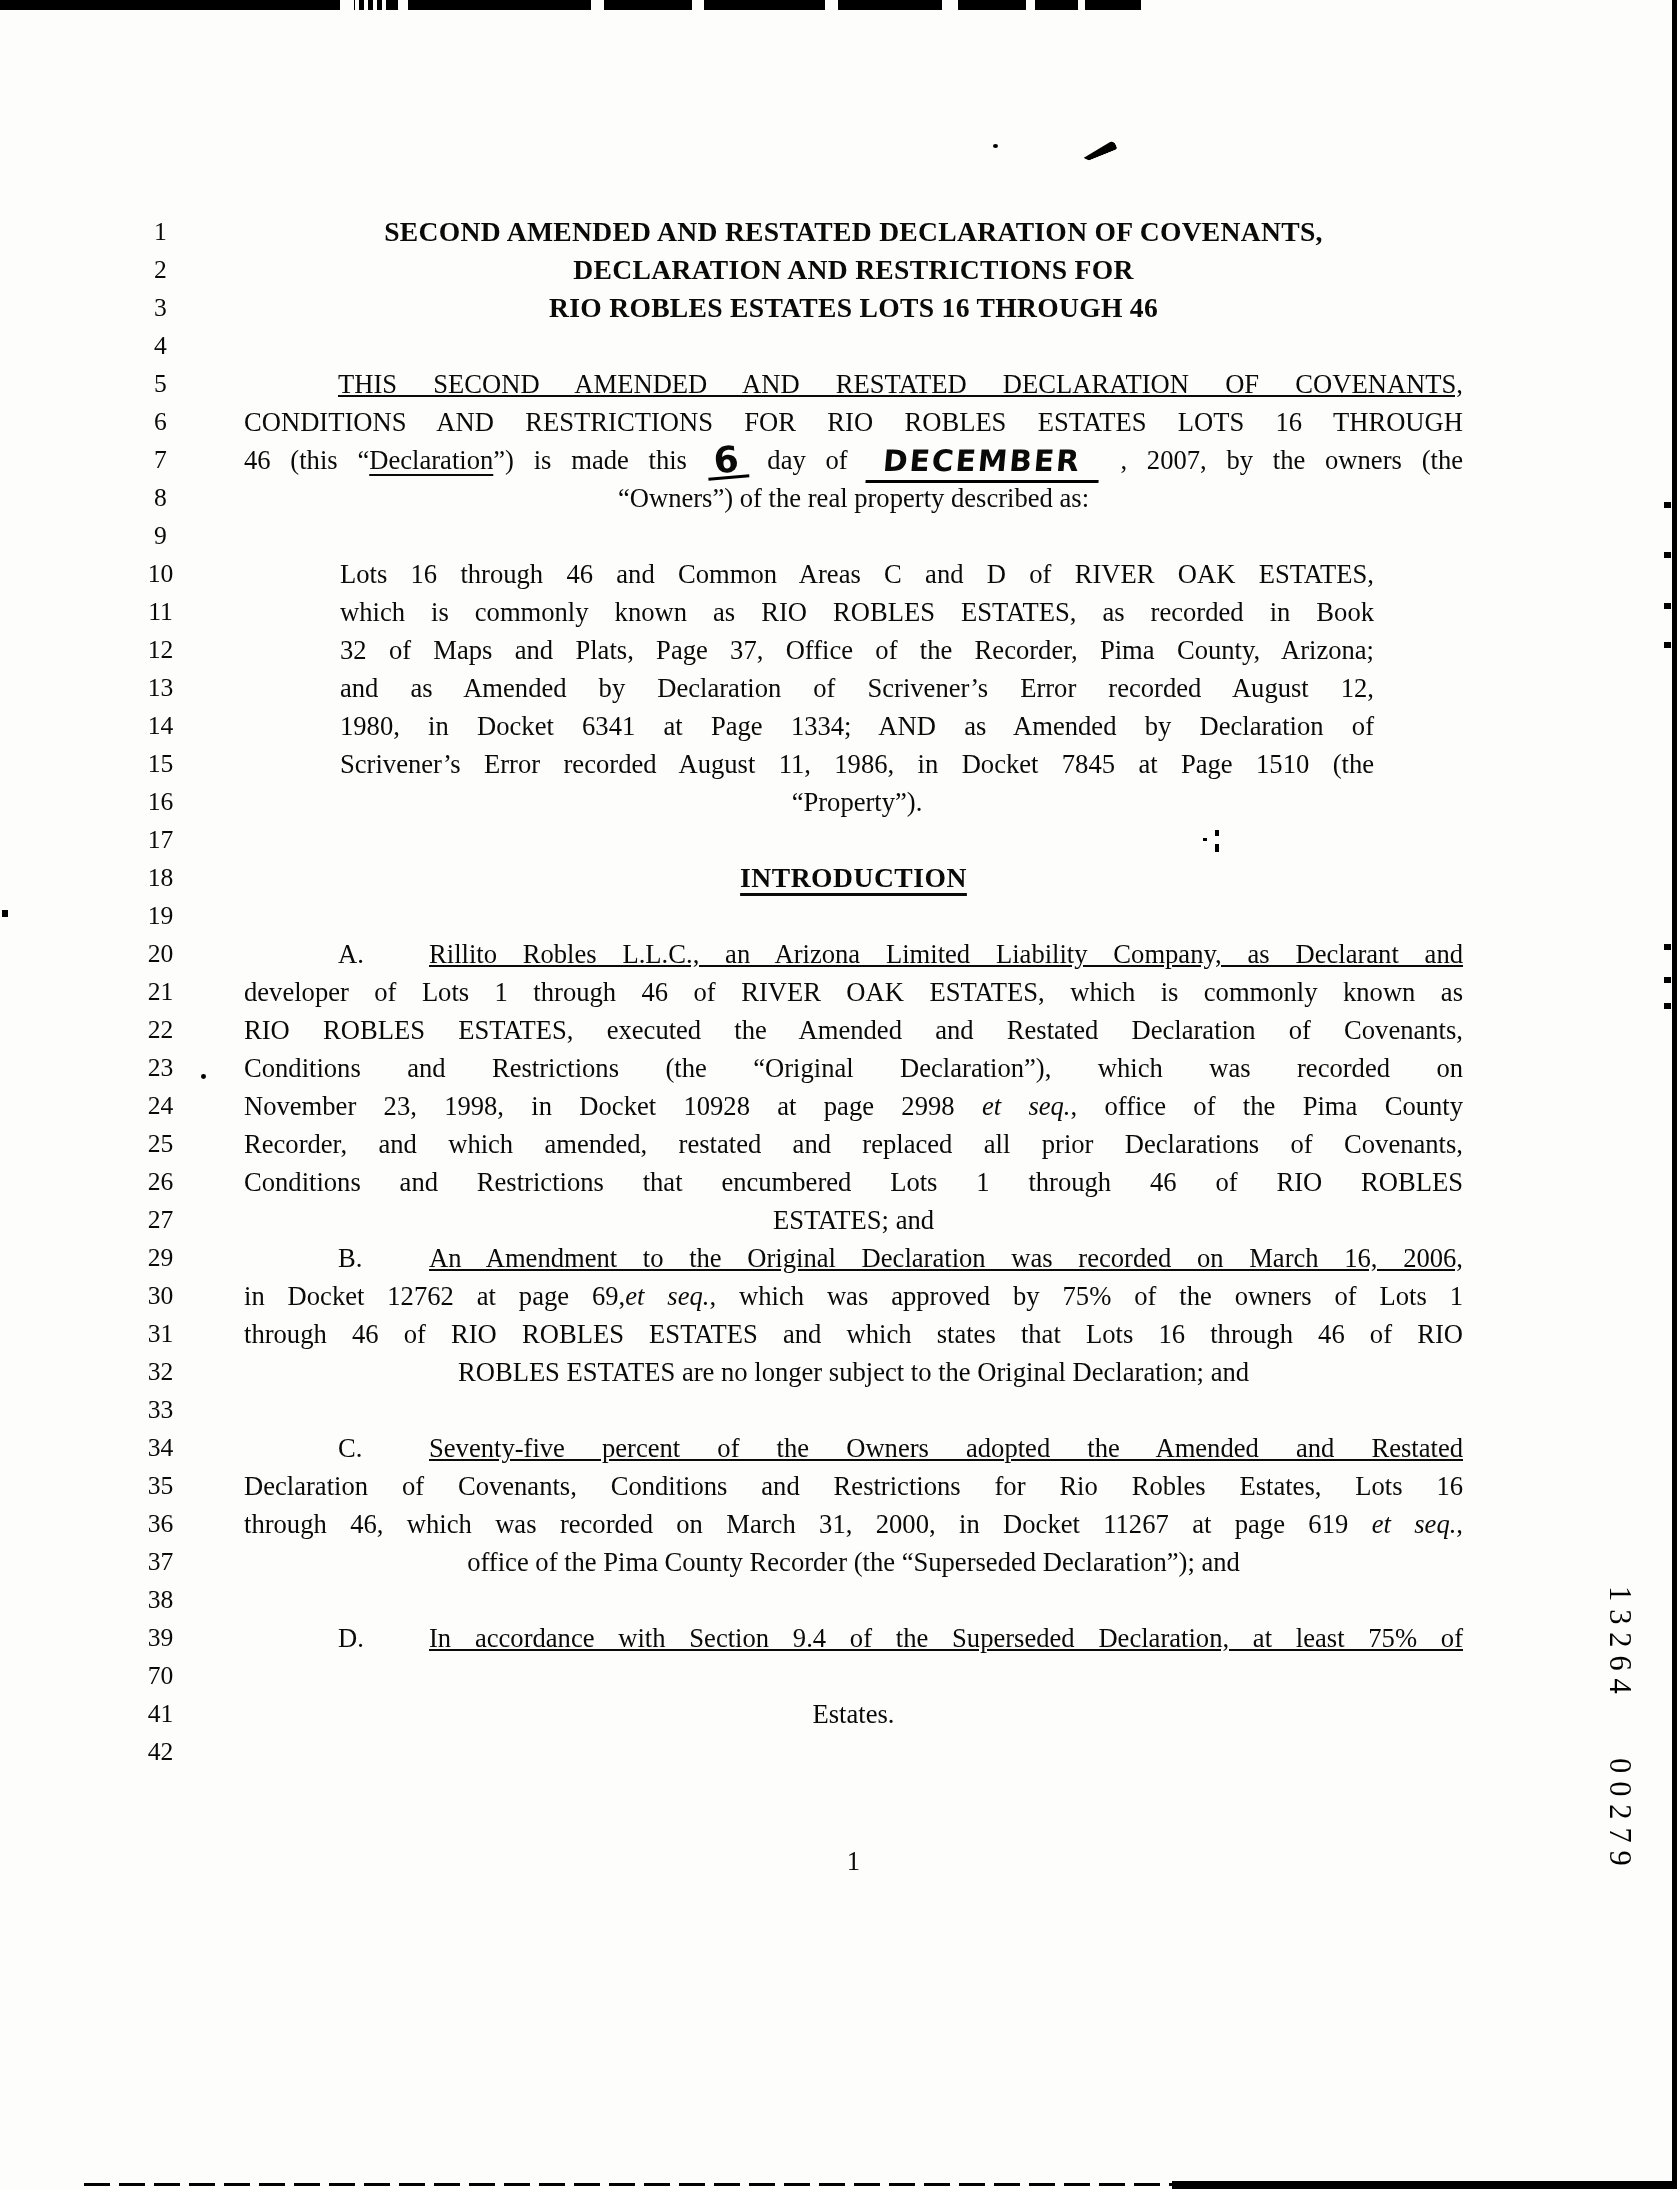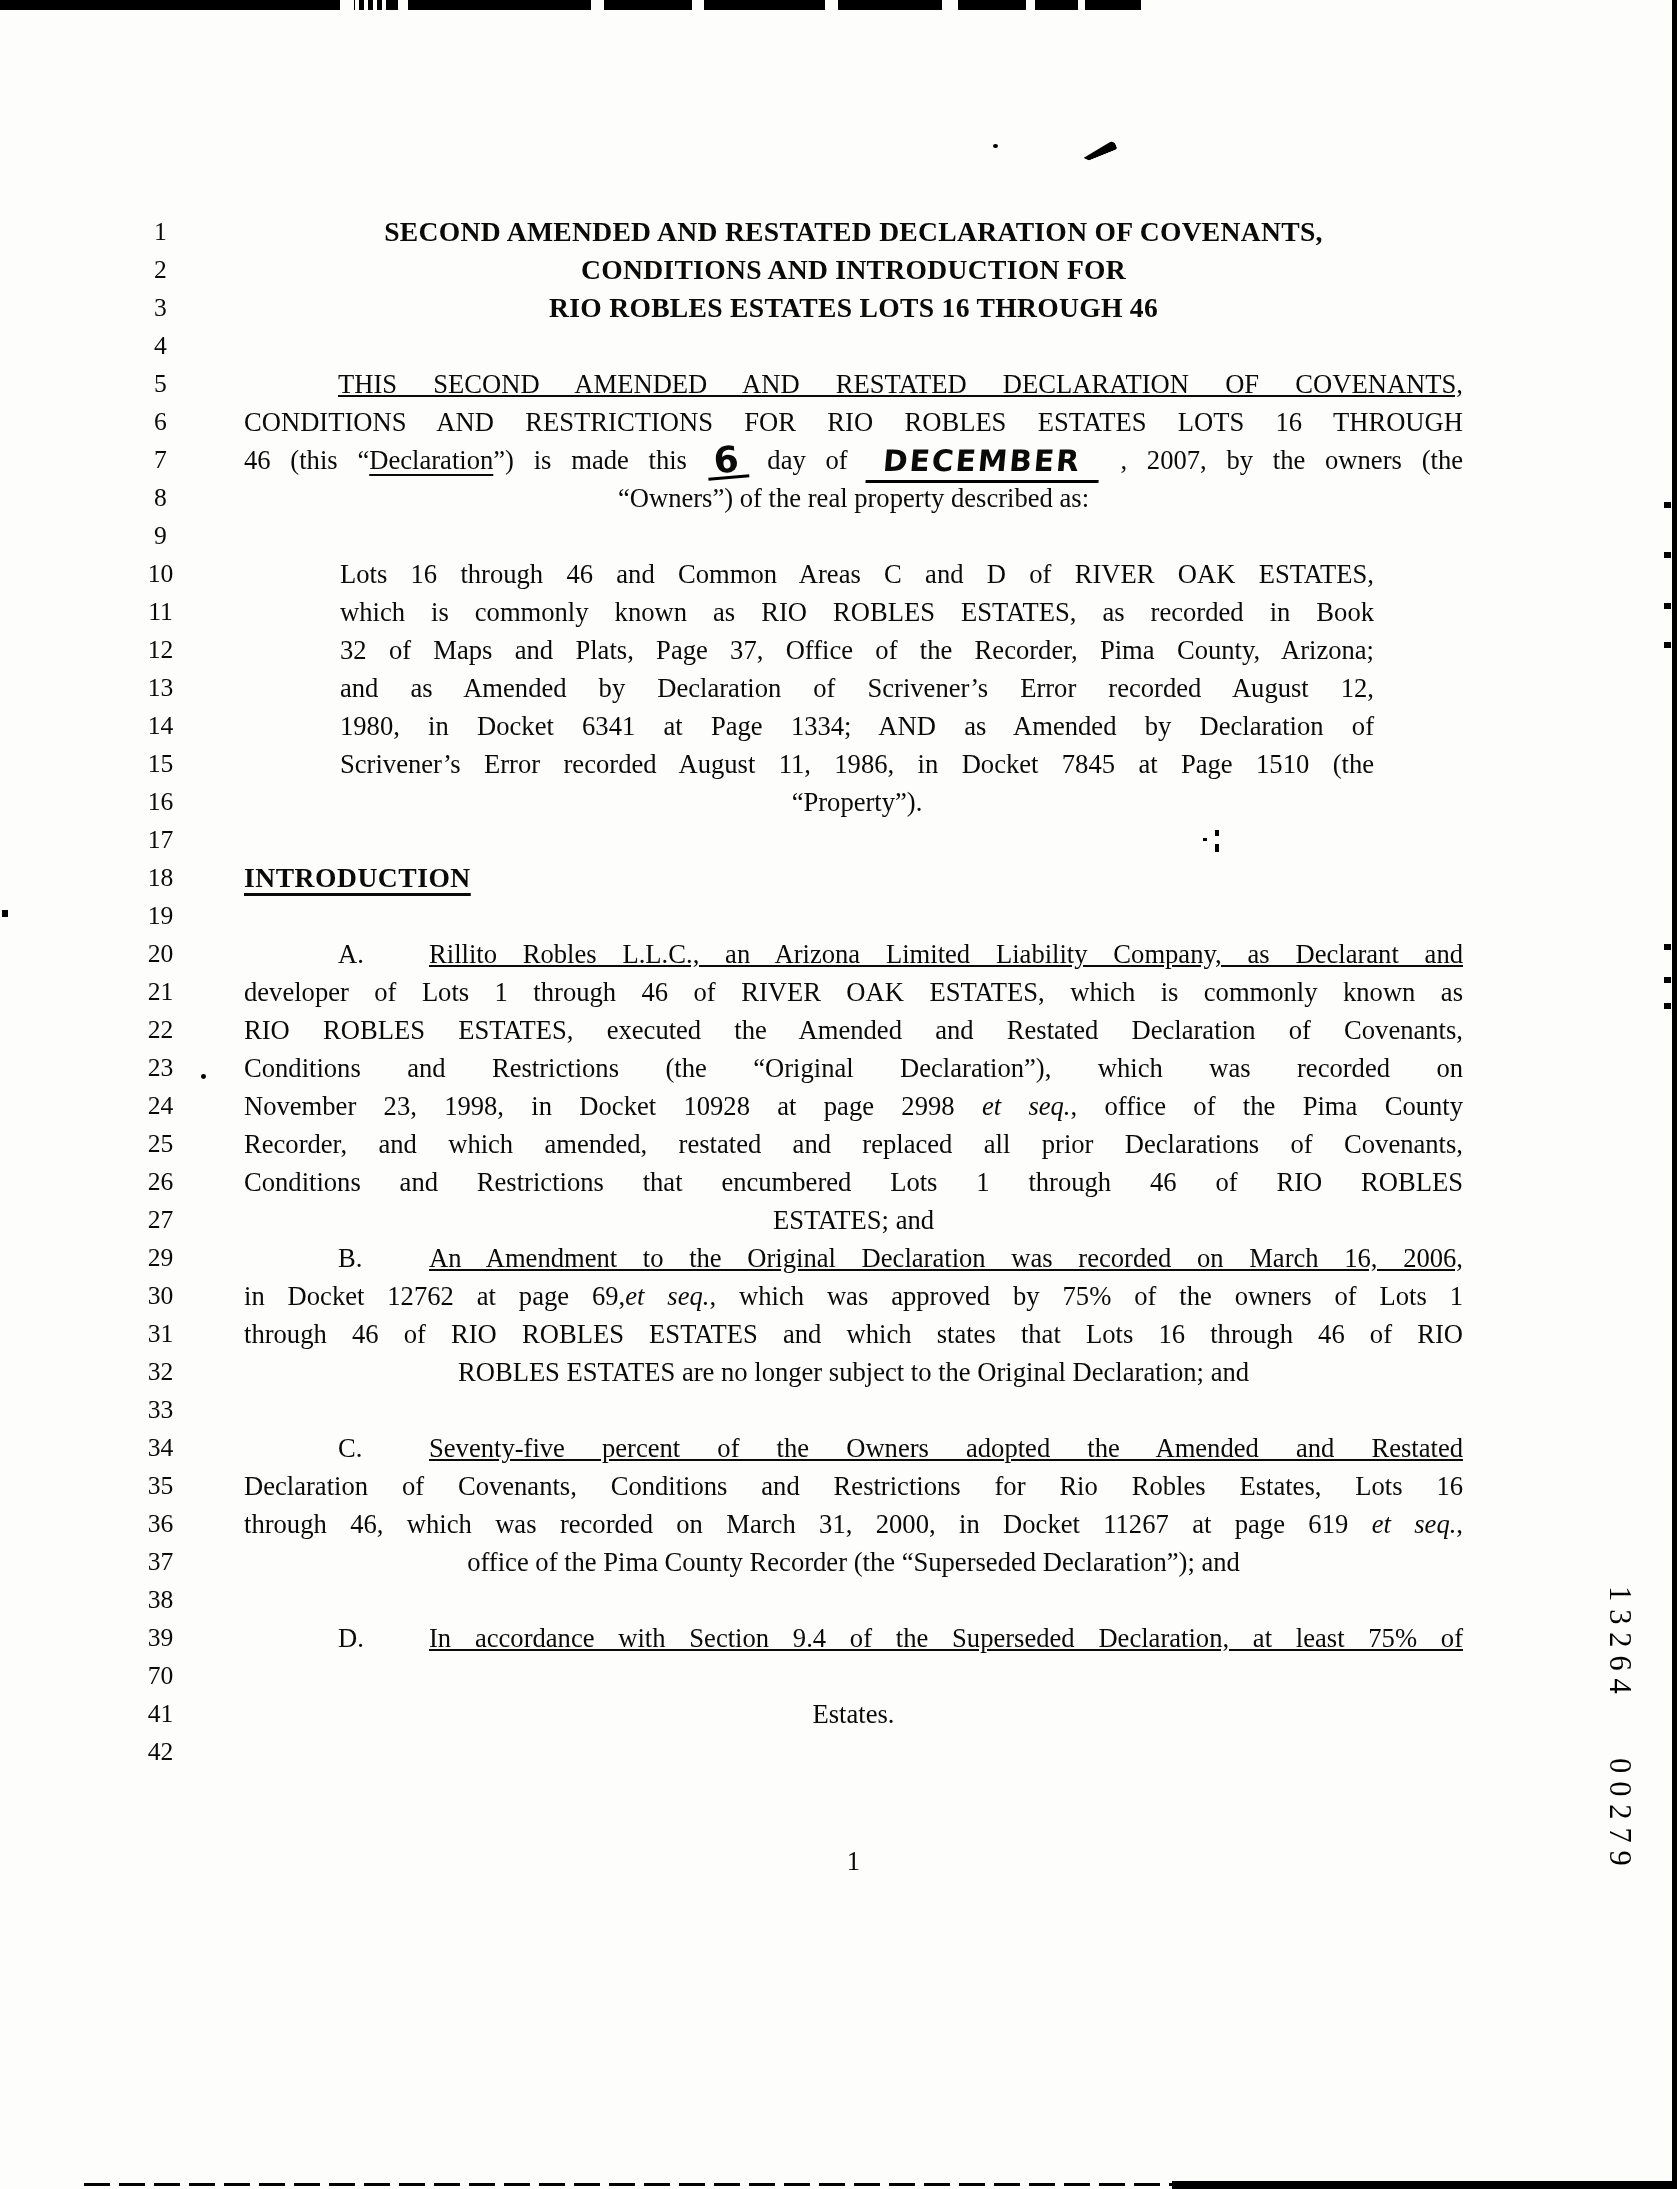--- a/index.html
+++ b/index.html
@@ -17,21 +17,21 @@
   .num{
     position:absolute;left:138px;width:45px;top:0;
     text-align:center;font-size:25.6px;line-height:38px;
   }
   .text{
     position:absolute;left:244px;width:1219px;top:0;
     font-size:26.6px;line-height:38px;
   }
   .text.title{text-align:center;font-weight:bold;font-size:27.6px;letter-spacing:0.3px;}
   .text.heading{
-    font-weight:bold;font-size:27.6px;letter-spacing:0.5px;
+    text-align:center;font-weight:bold;font-size:27.6px;letter-spacing:0.5px;
   }
   .text.heading span{
     text-decoration:underline;text-decoration-thickness:3px;text-underline-offset:5.9px;
   }
   .text.quote{left:340px;width:1034px;}
   .text.indent{text-indent:94px;text-decoration:underline;}
   .text.justify{text-align:justify;text-align-last:justify;}
   .text.left{text-align:center;font-family:Liberation Serif, serif;}
 
   
@@ -129,21 +129,21 @@
   <div class="artifact asterisk-23"></div>
   <div class="artifact left-speck"></div>
 
   <div class="doc-lines">
       <div class="line">
     <span class="num">1</span>
     <span class="text title"><span>SECOND AMENDED AND RESTATED DECLARATION OF COVENANTS,</span></span>
   </div>
       <div class="line">
     <span class="num">2</span>
-    <span class="text title"><span>CONDITIONS AND INTRODUCTION FOR</span></span>
+    <span class="text title"><span>DECLARATION AND RESTRICTIONS FOR</span></span>
   </div>
       <div class="line">
     <span class="num">3</span>
     <span class="text title"><span>RIO ROBLES ESTATES LOTS 16 THROUGH 46</span></span>
   </div>
       <div class="line">
     <span class="num">4</span>
     <span class="text left"></span>
   </div>
       <div class="line">

